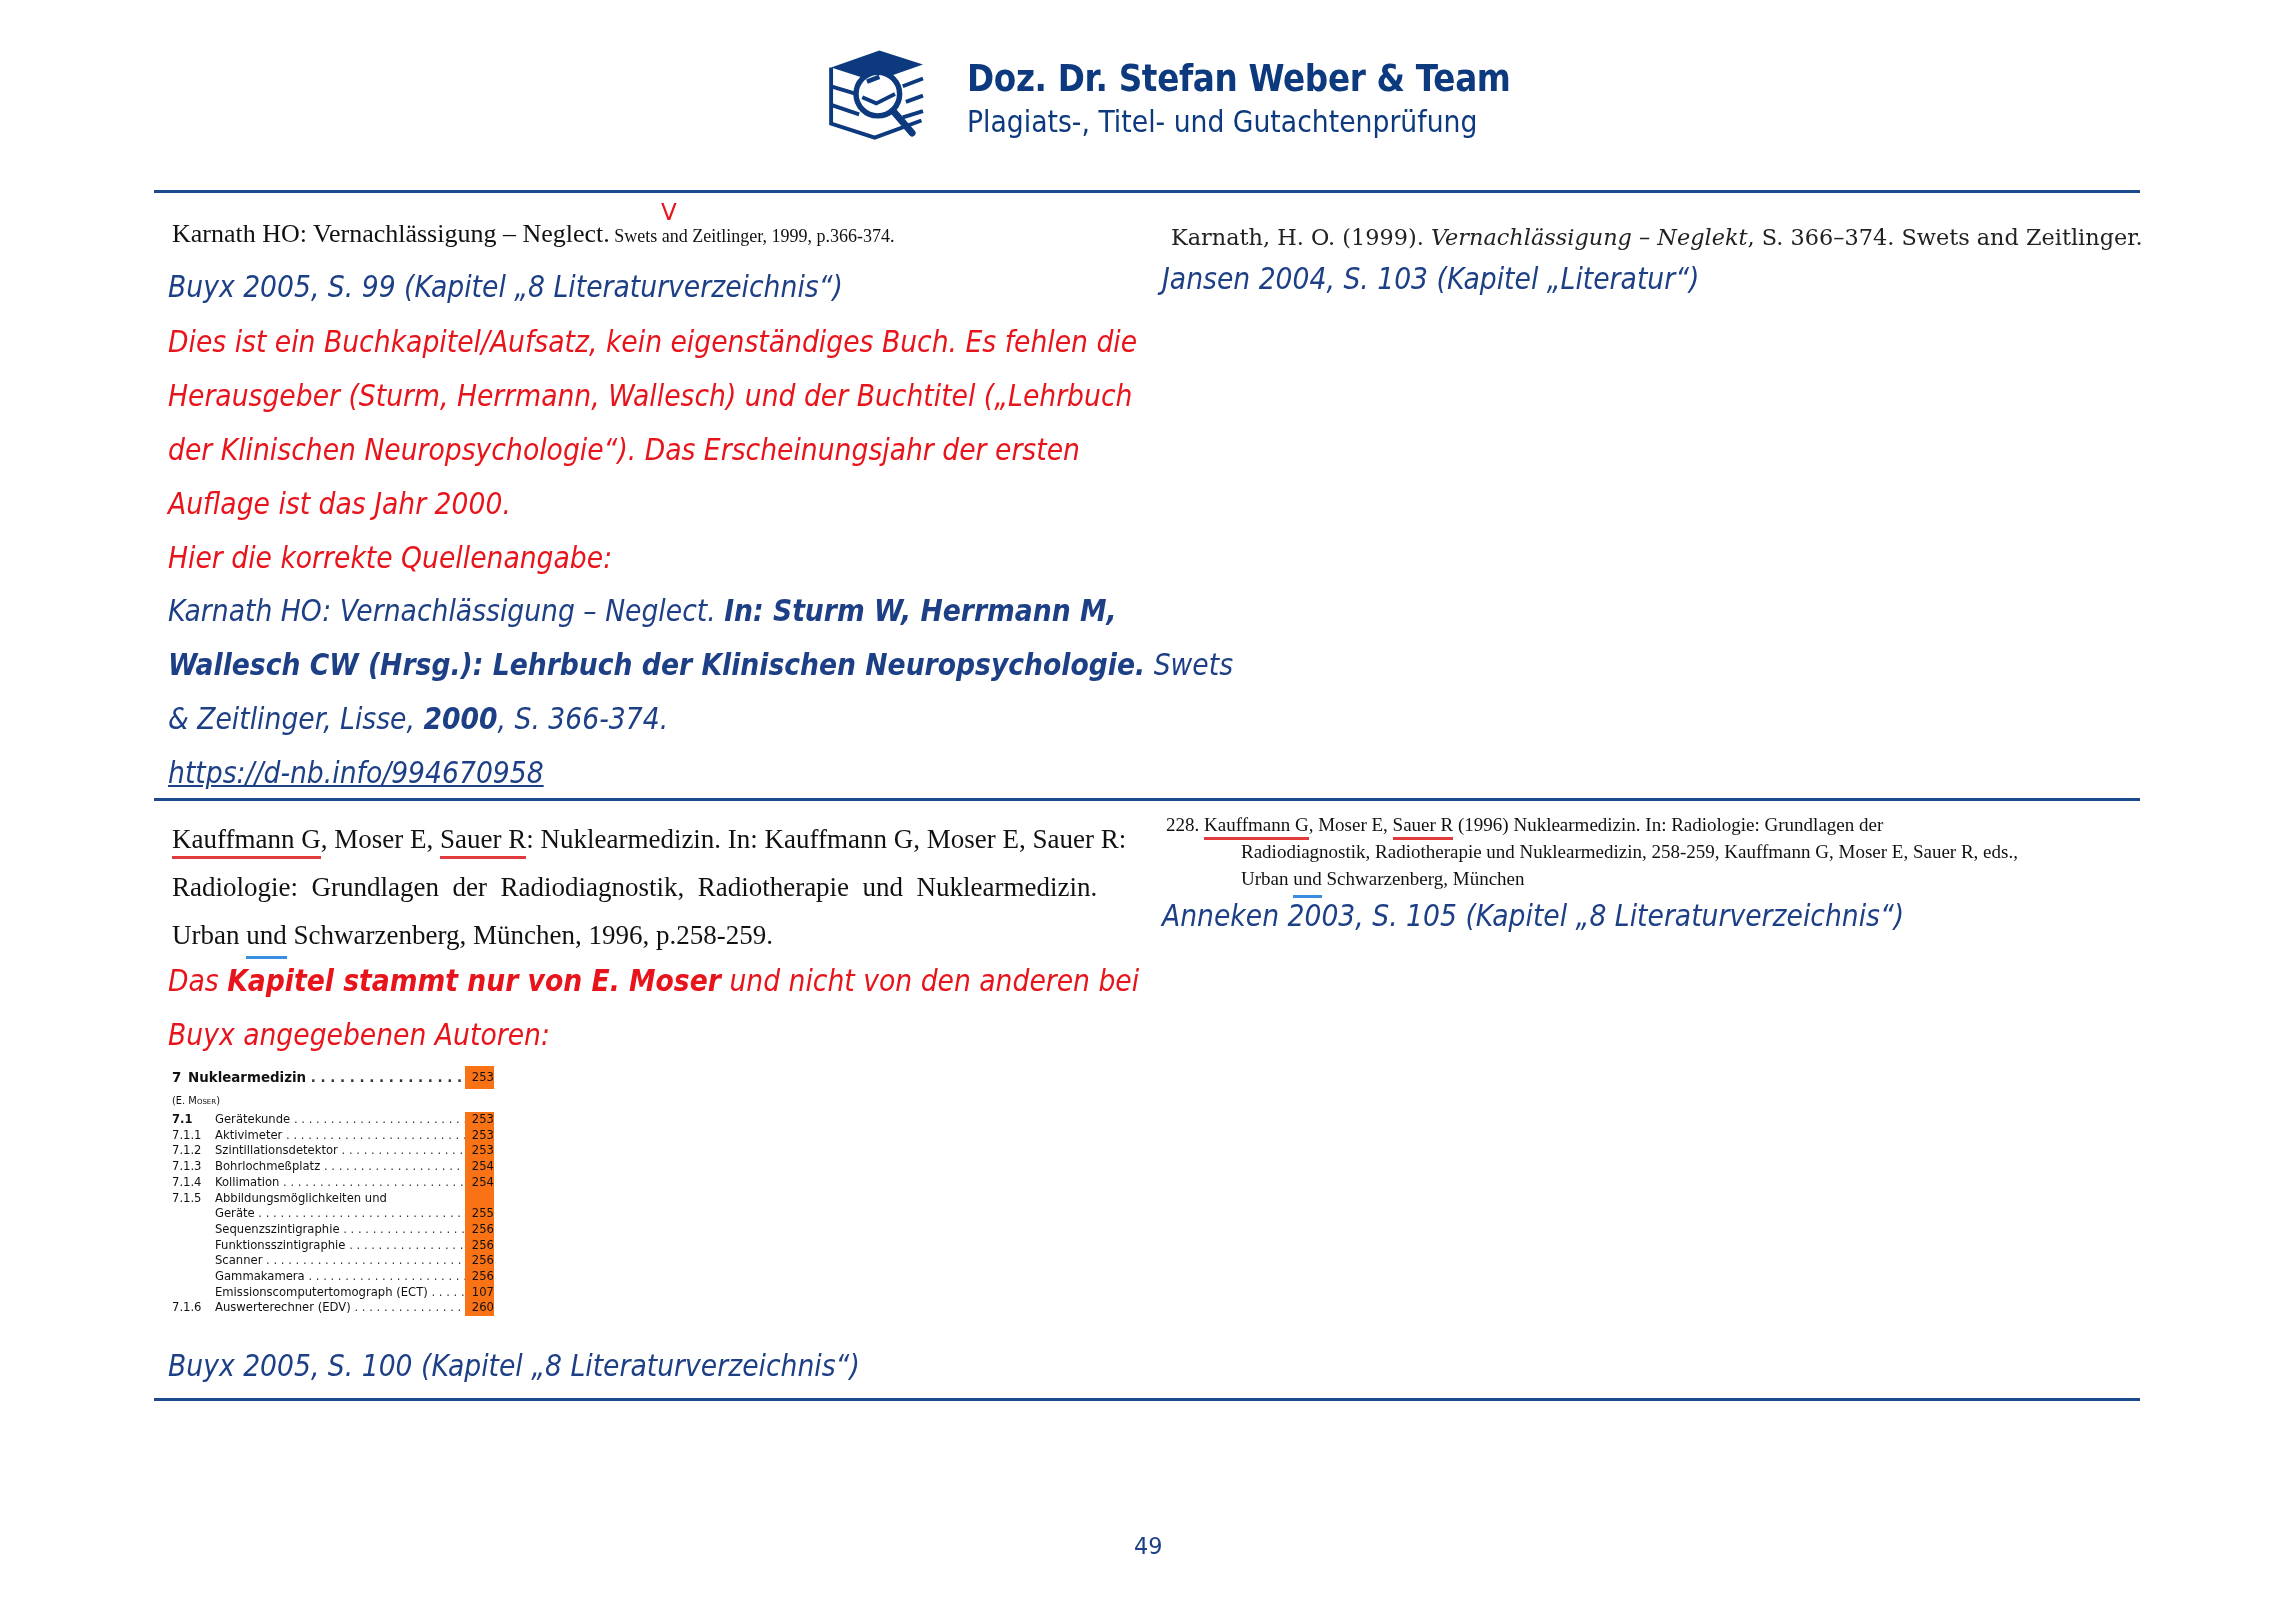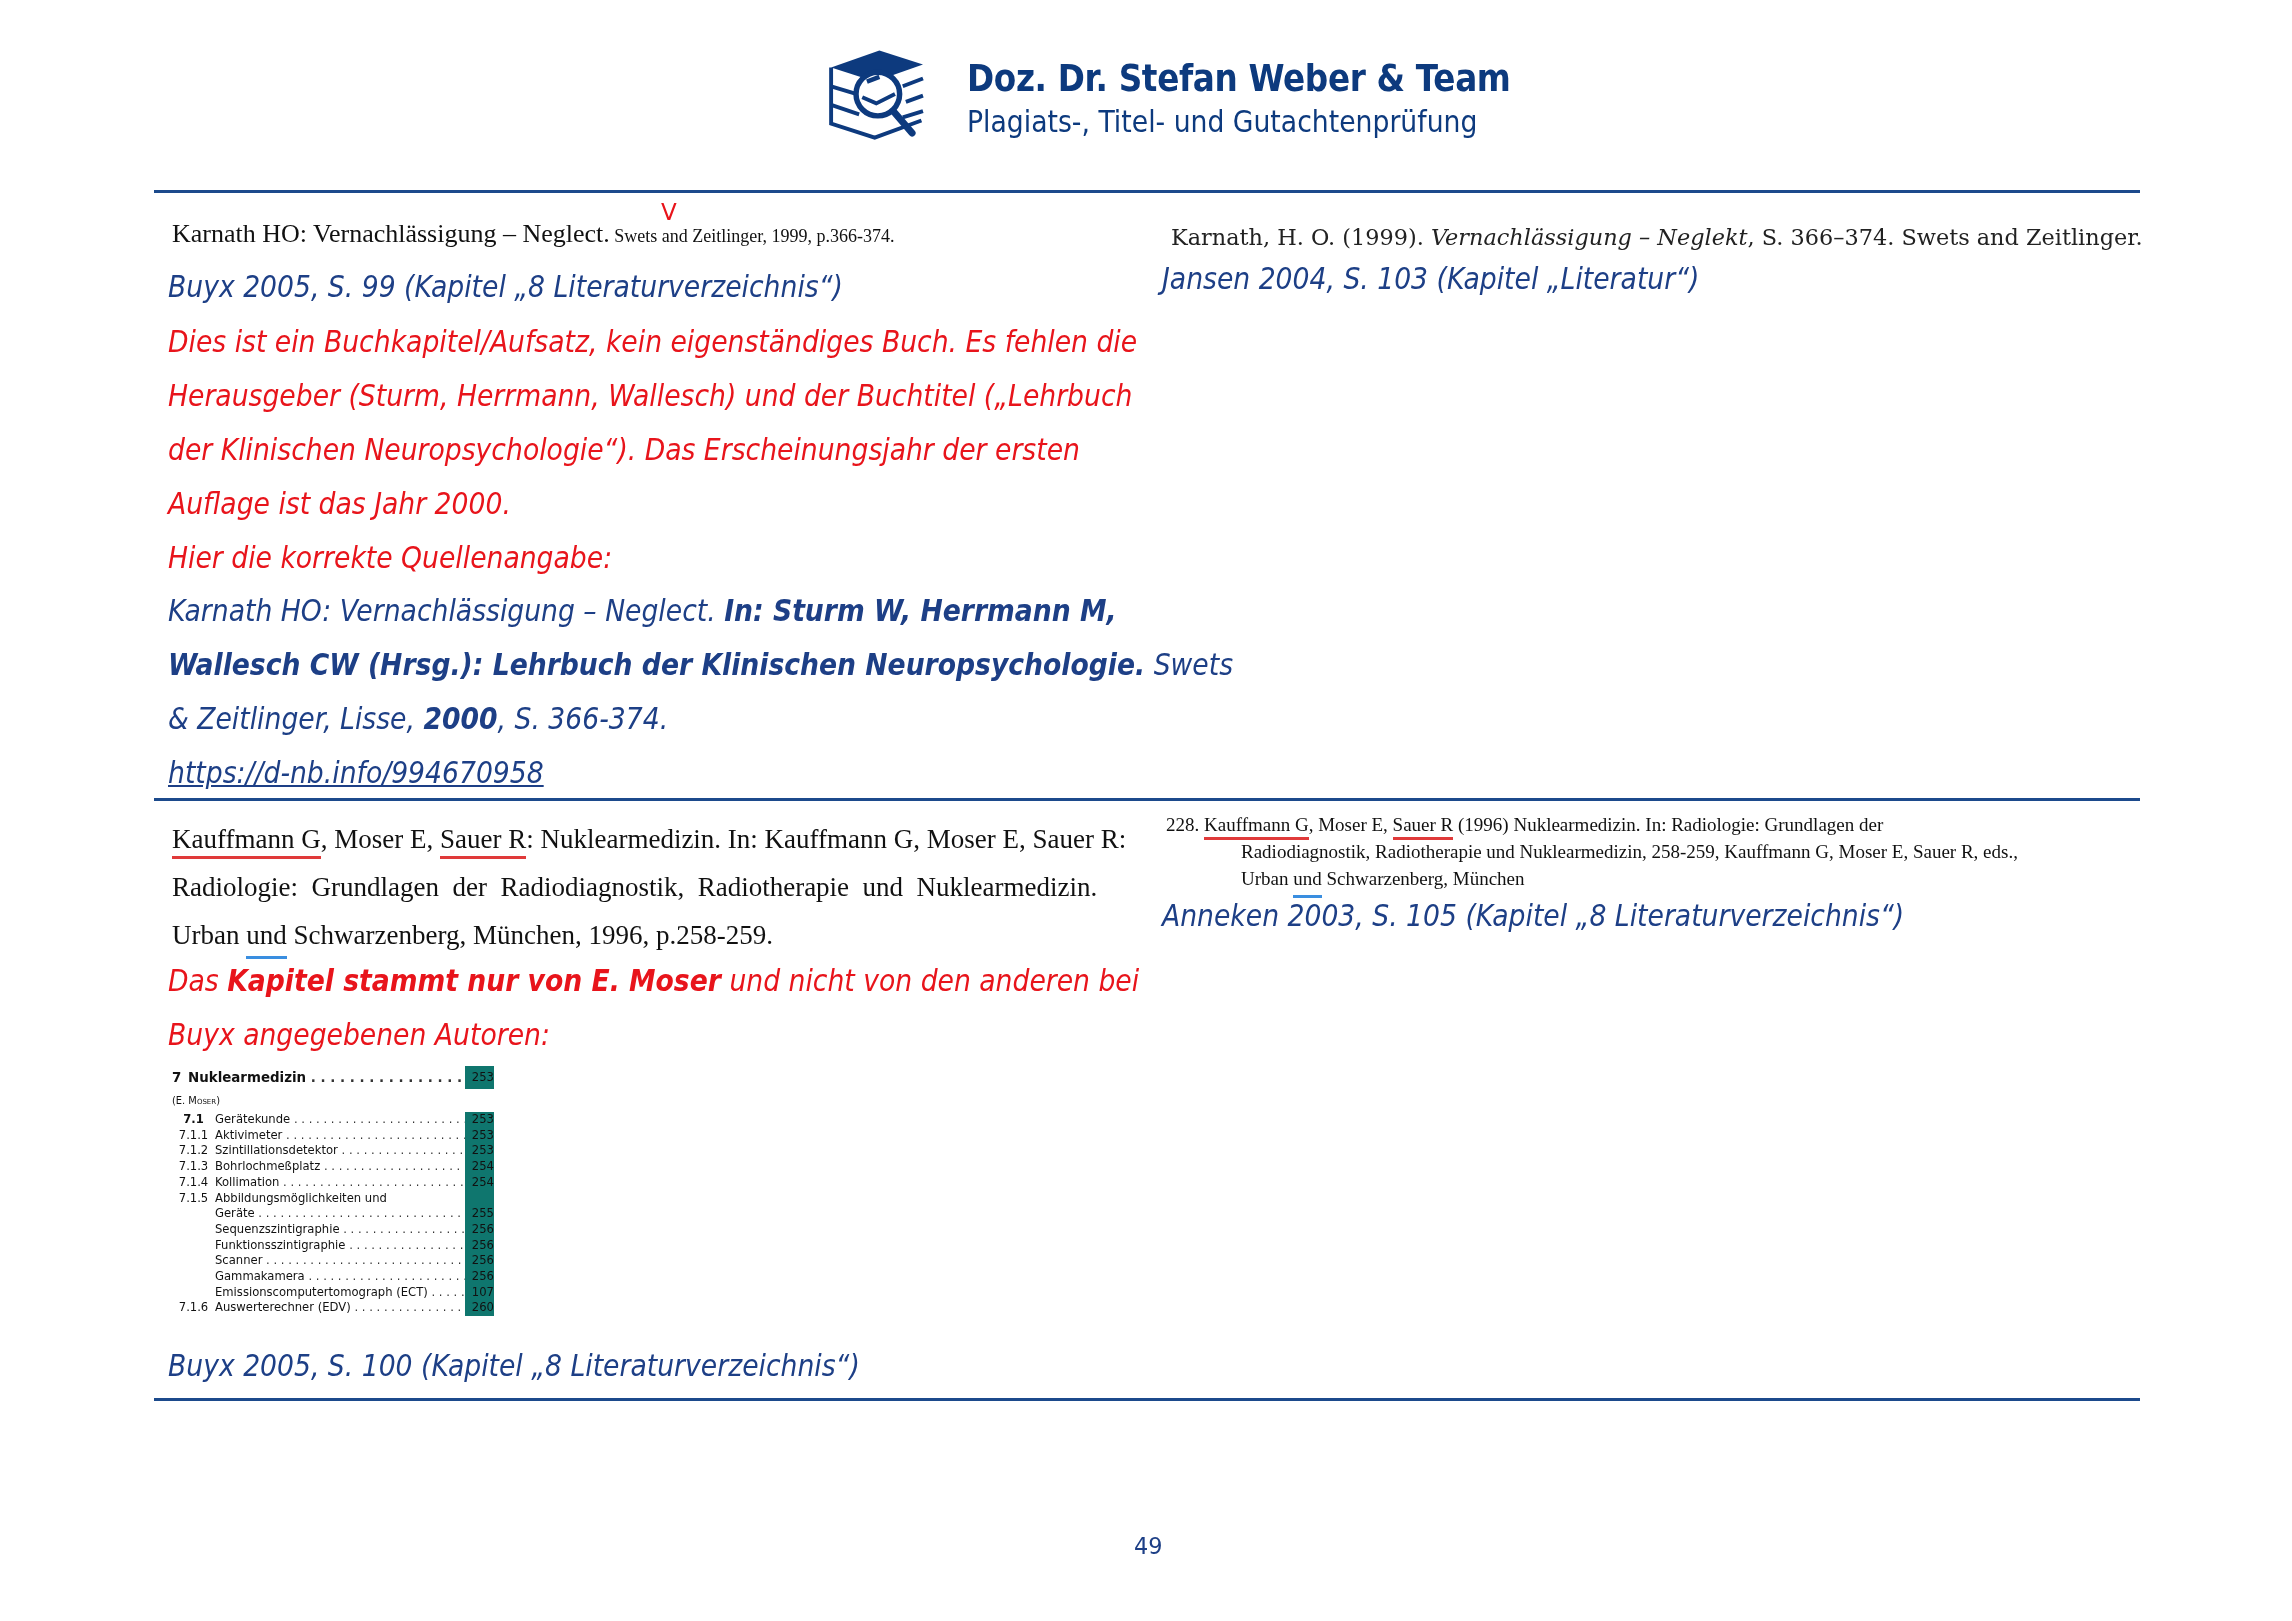--- a/index.html
+++ b/index.html
@@ -24,24 +24,24 @@
     .b { font-weight: bold; }
     .link { text-decoration: underline; color: #1d3f86; }
 
     .ul-red { border-bottom: 3.6px solid #e03a3a; padding-bottom: 1.8px; }
     .ul-blue { border-bottom: 3.6px solid #3a8ee0; padding-bottom: 6px; }
 
     .caret { position: absolute; color: #e8141b; font-family: "DejaVu Sans", sans-serif; font-size: 23px; }
 
     .toc { position: absolute; left: 172px; top: 1066px; width: 322px; font-family: "DejaVu Sans", sans-serif; color: #111; font-size: 11.6px; }
     .toc-row { display: flex; line-height: 15.7px; }
-    .toc-num { width: 43px; flex: none; text-align: center; }
+    .toc-num { width: 43px; flex: none; }
     .toc-label { flex: 1; white-space: nowrap; overflow: hidden; }
     .toc-label::after { content: " . . . . . . . . . . . . . . . . . . . . . . . . . . . . ."; color: #333; }
-    .toc-page { width: 29px; text-align: right; flex: none; background: #0f766e; }
+    .toc-page { width: 29px; text-align: right; flex: none; background: #f97316; }
     .toc-head { font-weight: bold; font-size: 13.4px; line-height: 23px; }
     .toc-author { font-size: 9.9px; line-height: 23px; font-variant: small-caps; }
     .toc-label.nodots::after { content: ""; }
 
     .page-num { position: absolute; left: 1134px; top: 1533px; font-family: "DejaVu Sans", sans-serif; color: #1d3f86; font-size: 22.4px; }
   </style>
 </head>
 <body>
 
 <div class="header">

